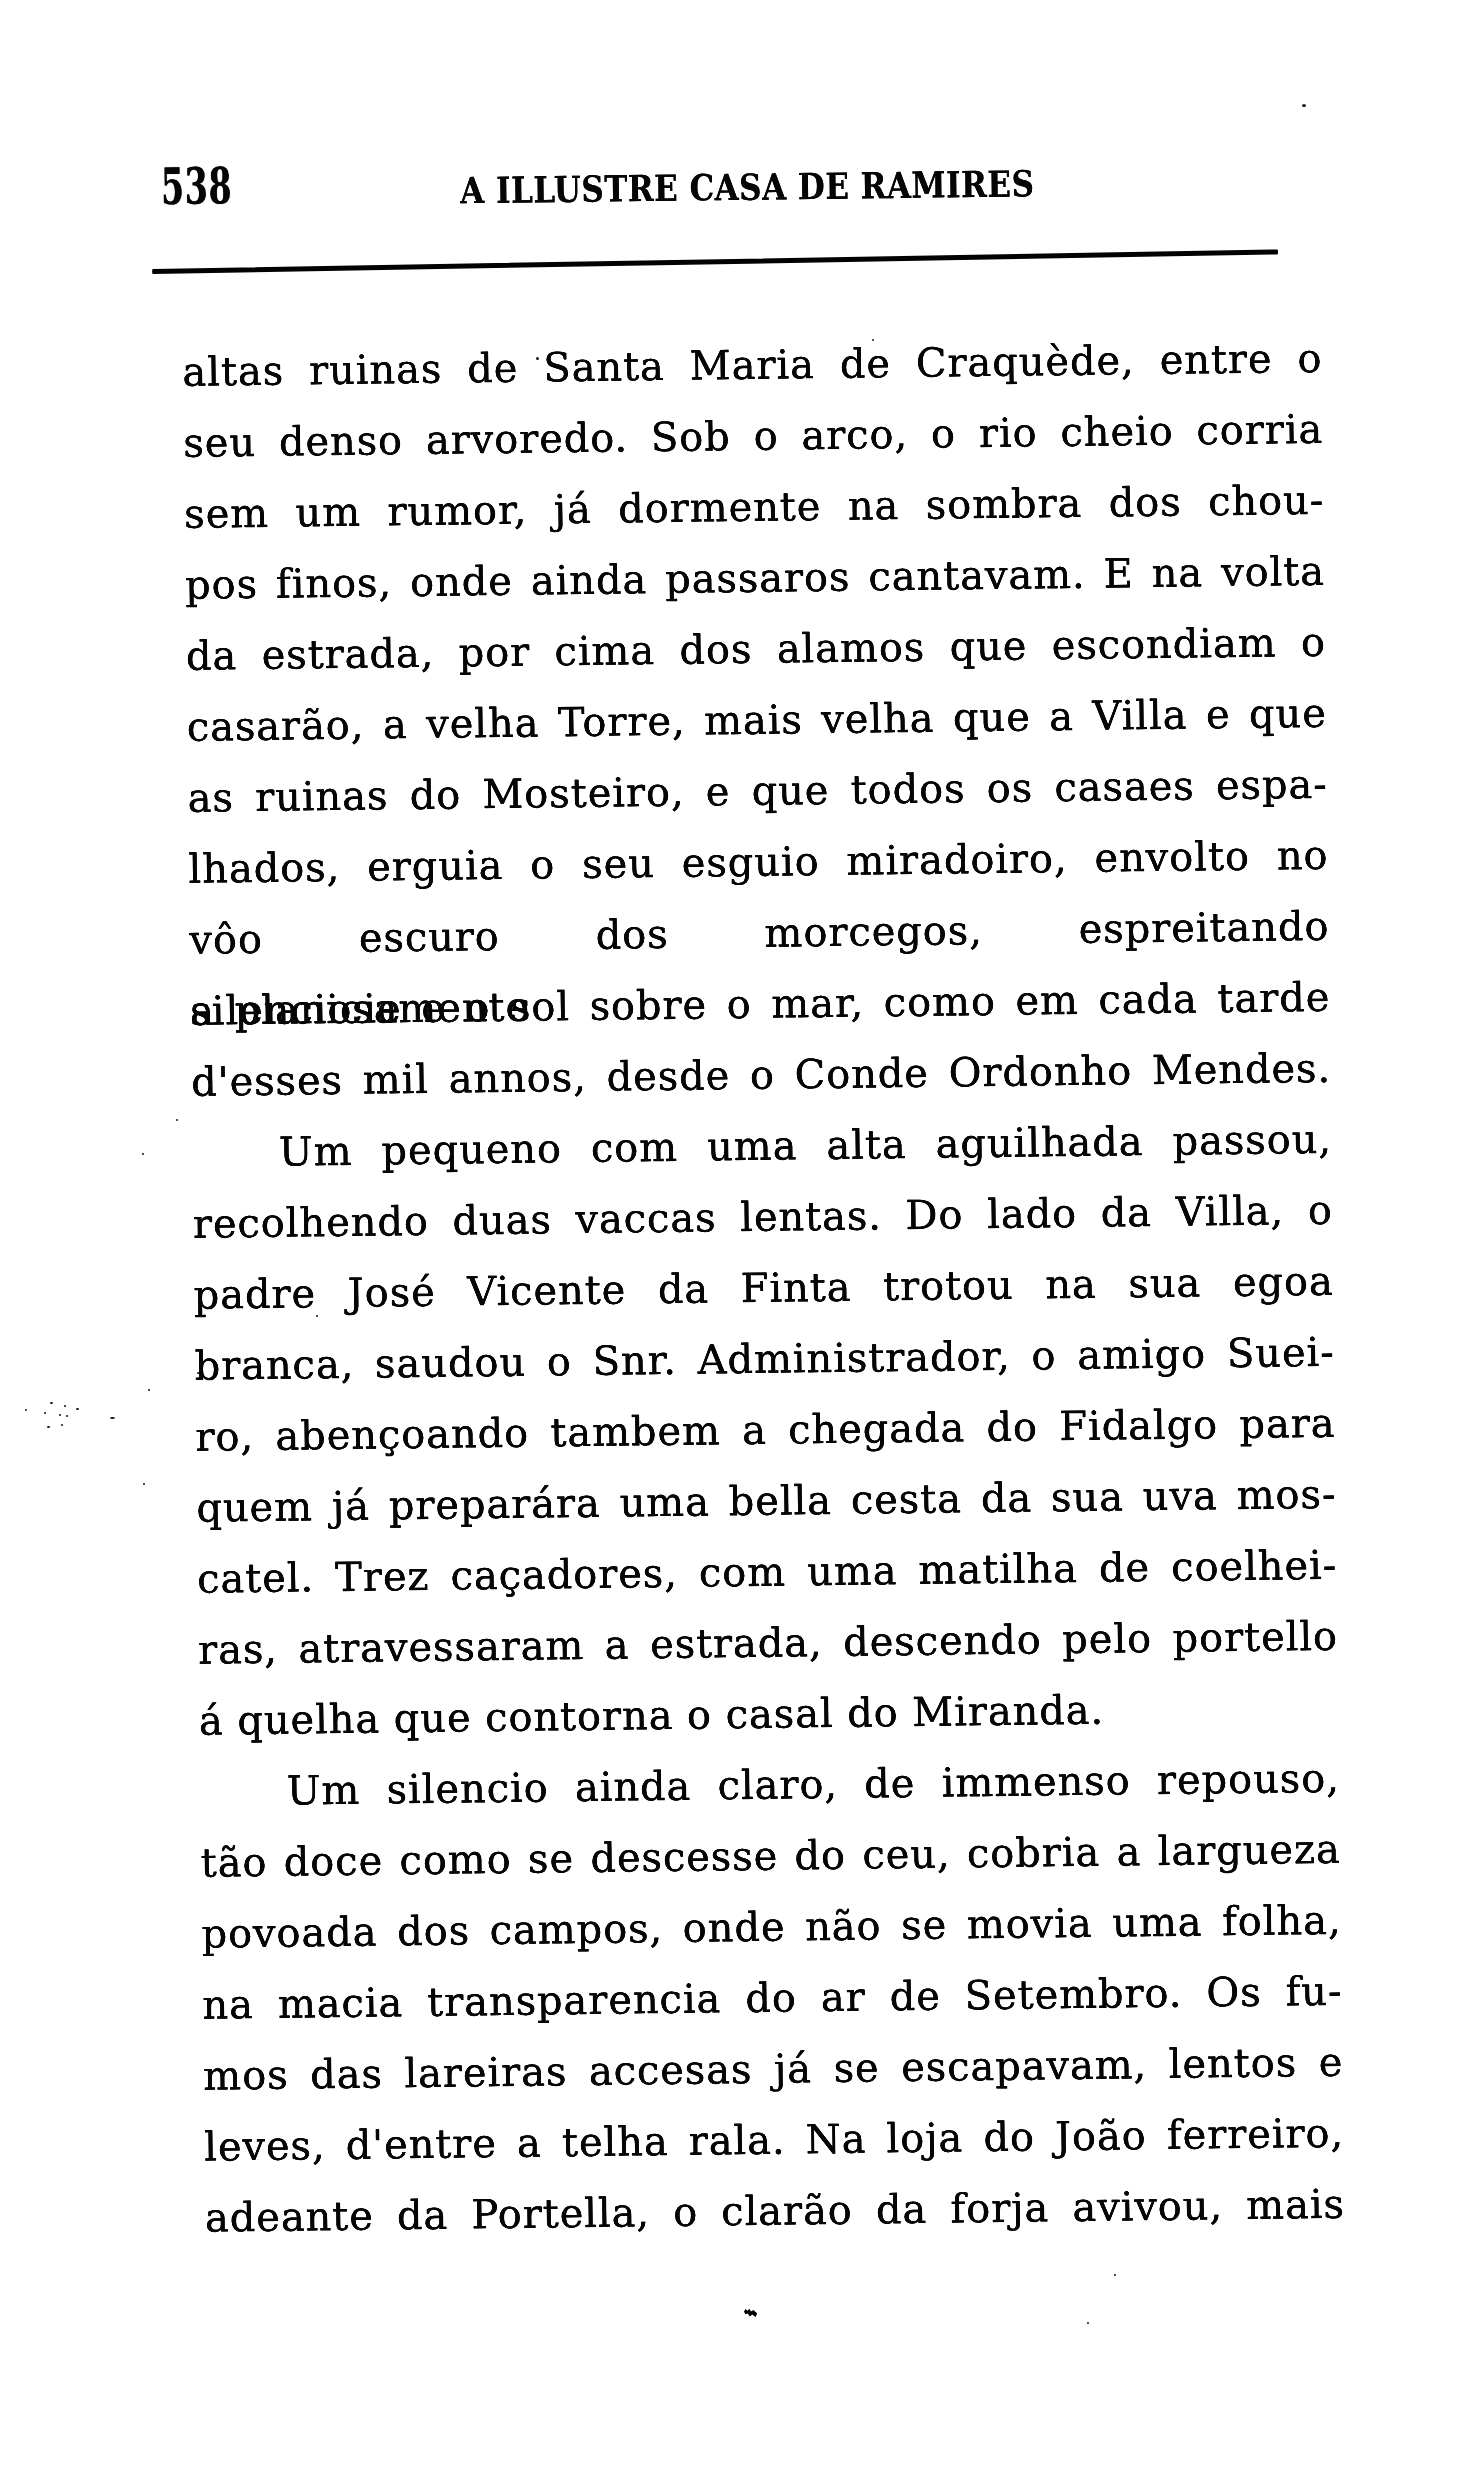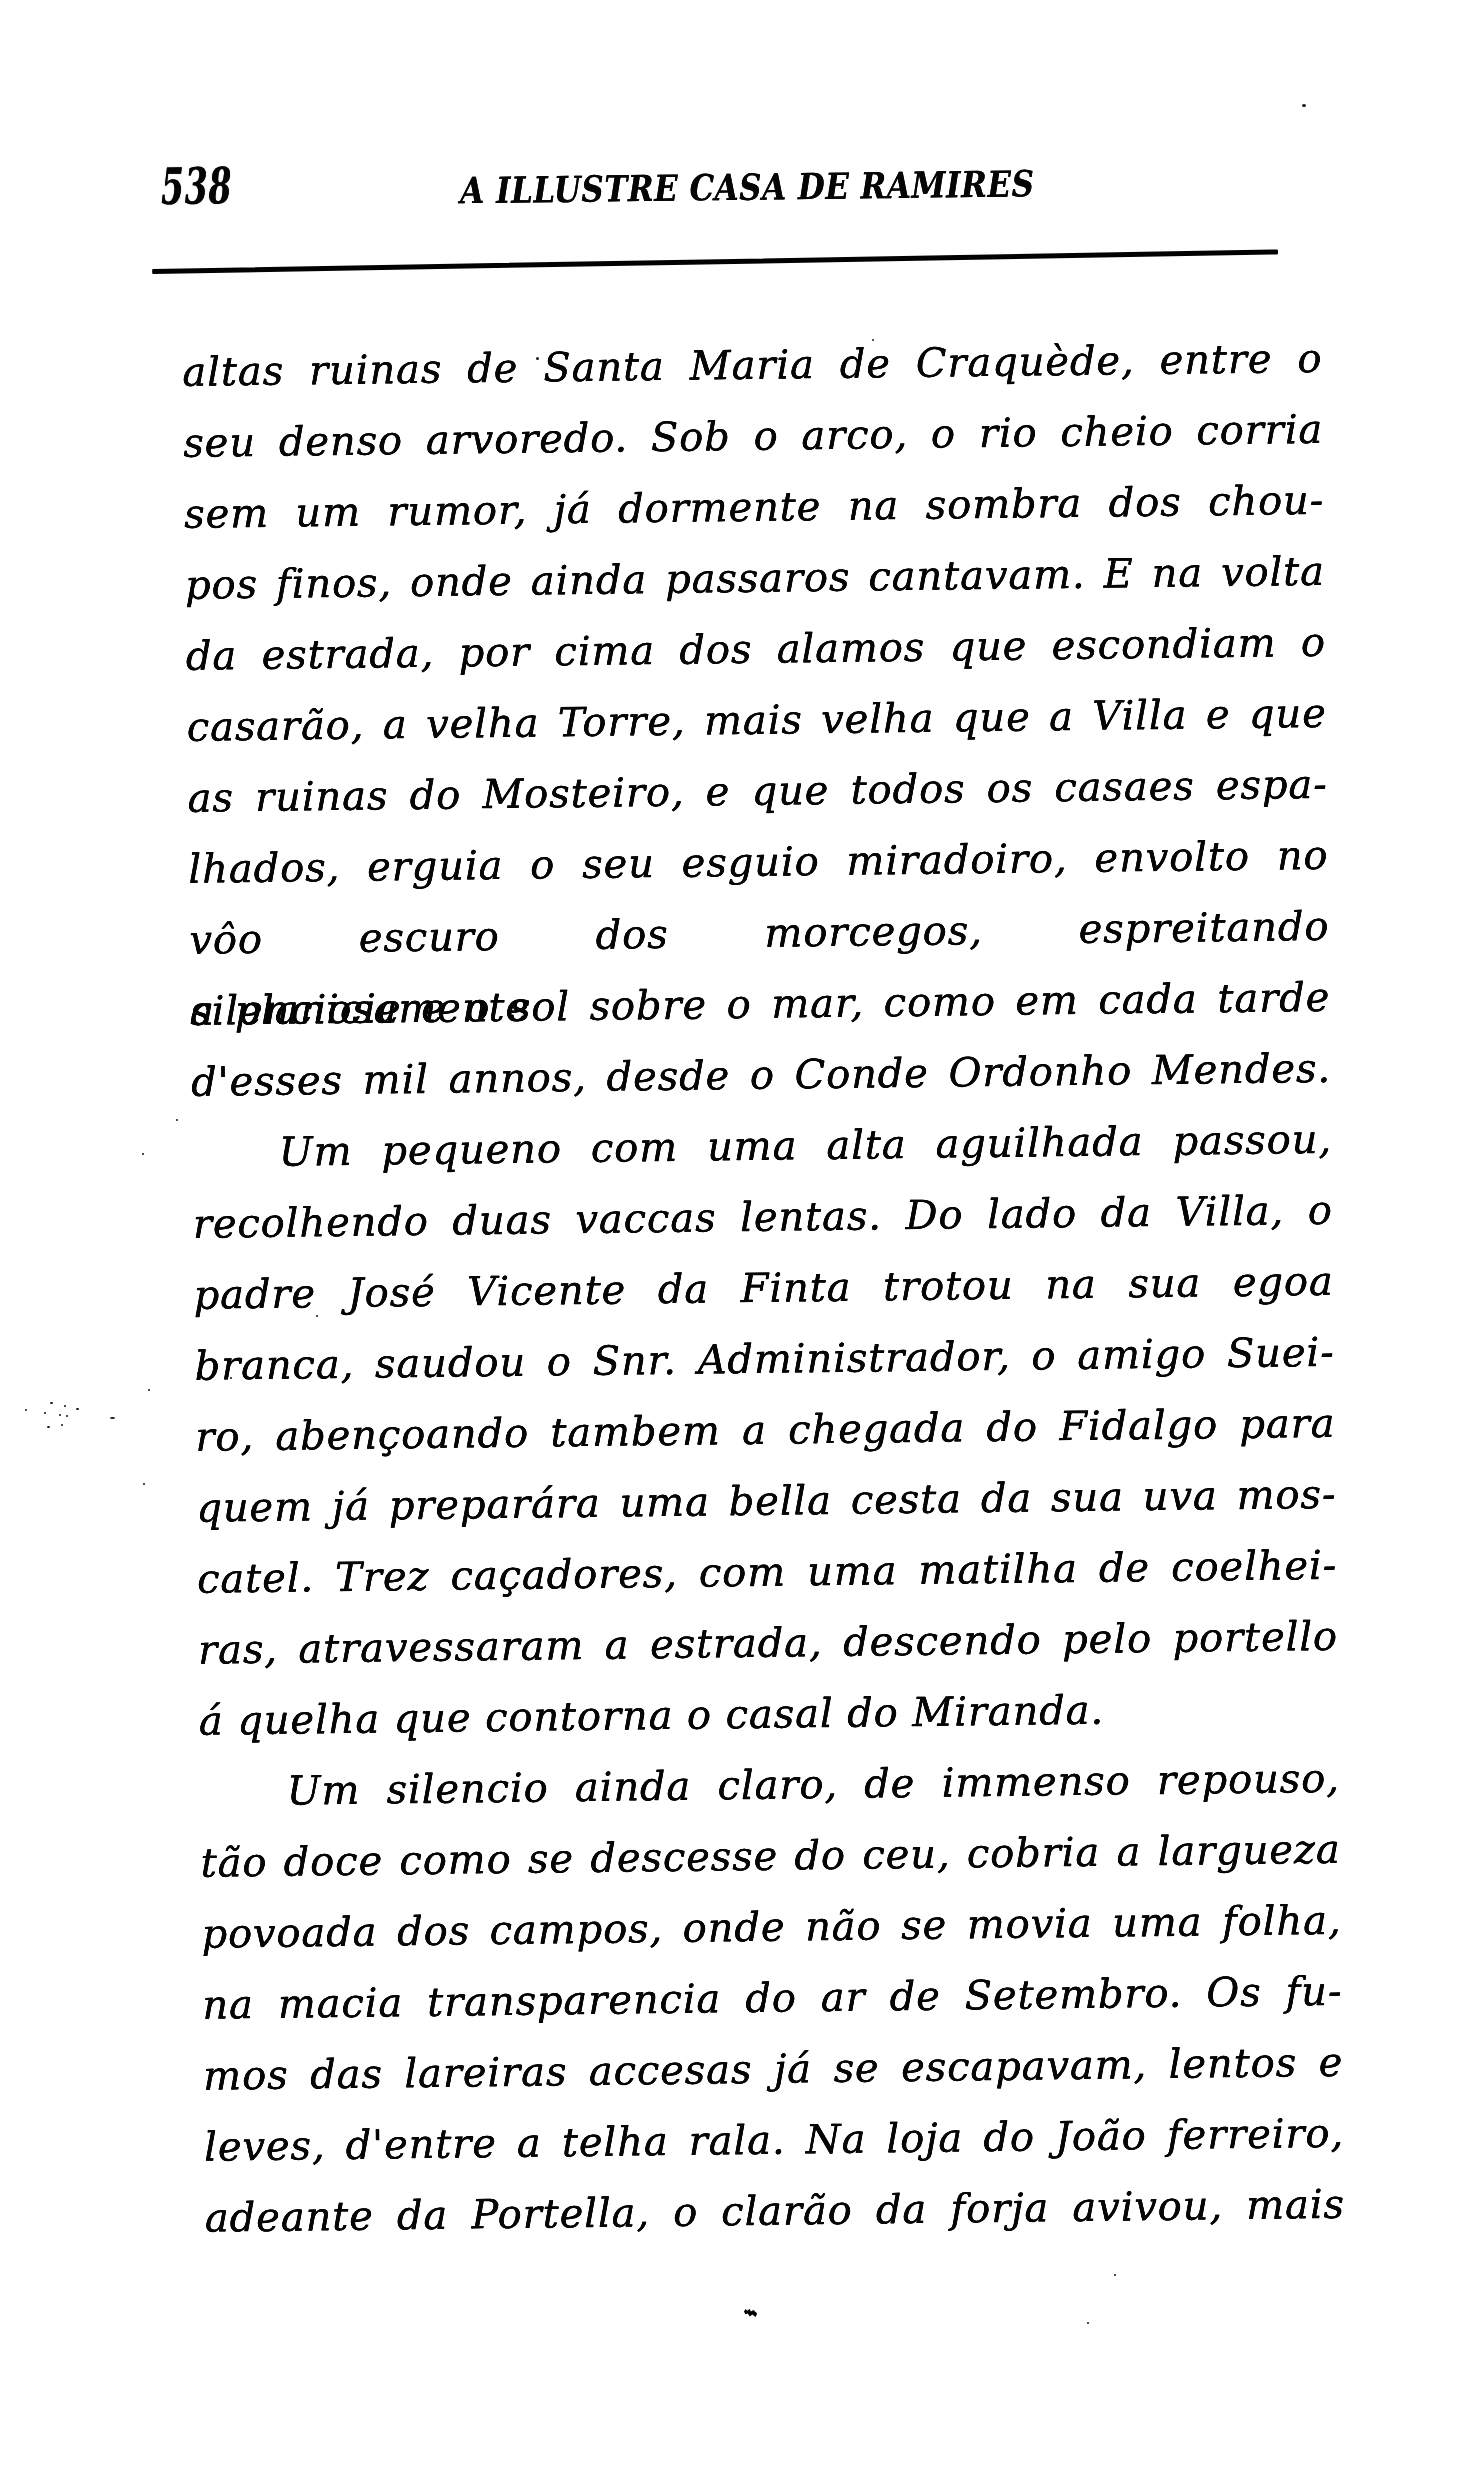--- a/index.html
+++ b/index.html
@@ -4,21 +4,21 @@
 <style>
   html, body { margin: 0; padding: 0; }
   body {
     width: 1481px; height: 2475px;
     background: #ffffff;
     position: relative;
     overflow: hidden;
     font-family: "DejaVu Serif", serif;
     color: #050505;
   }
-  .sheet { position: absolute; inset: 0; background: #ffffff; font-style: italic; }
+  .sheet { position: absolute; inset: 0; background: #ffffff; }
   
   .printed {
     position: absolute; inset: 0;
     transform: rotate(-0.7deg);
     transform-origin: 50% 50%;
   }
   .page-num {
     position: absolute; left: 174px; top: 155px;
     font-size: 50px; font-weight: bold; line-height: 1;
     display: inline-block; transform: scaleX(0.66); transform-origin: left top;

